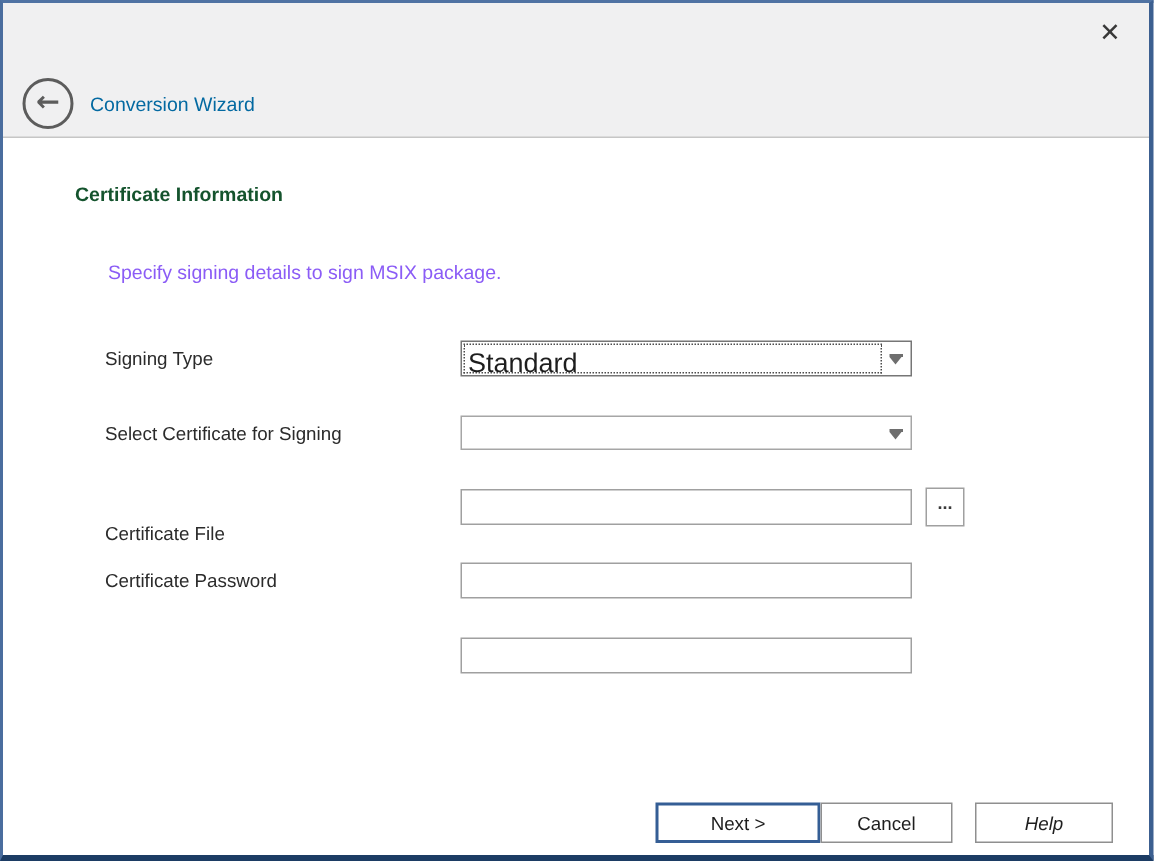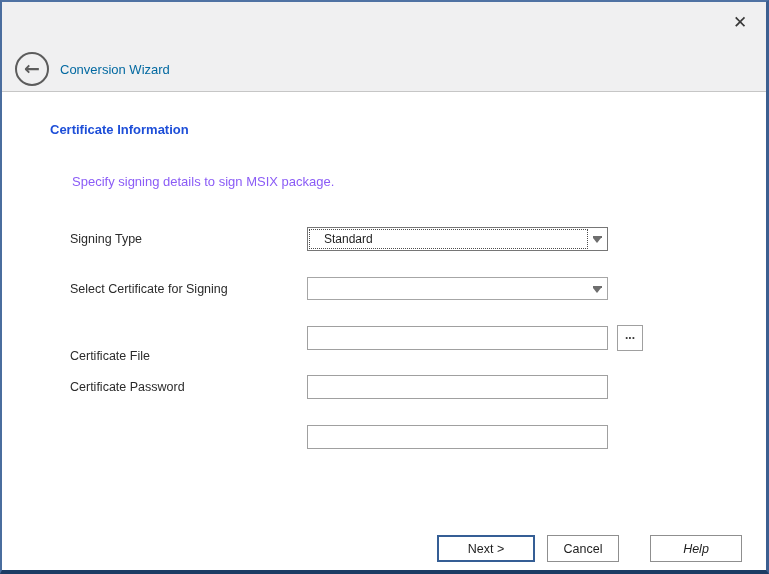--- a/index.html
+++ b/index.html
@@ -41,39 +41,39 @@
     line-height: 1; margin-top: -2px;
   }
   .wizard-title {
     position: absolute; left: 58px; top: 60px;
     font-size: 13px; color: #0369a1;
   }
 
   
   .section-title {
     position: absolute; left: 48px; top: 120px;
-    font-size: 13px; font-weight: bold; color: #1d4ed8;
+    font-size: 13px; font-weight: bold; color: #14532d;
   }
   .description {
     position: absolute; left: 70px; top: 172px;
     font-size: 13px; color: #8b5cf6;
   }
 
   .field-label { position: absolute; left: 68px; font-size: 12.5px; color: #2b2b2b; text-align: right; }
 
   
   .combo {
     position: absolute; left: 305px; width: 301px; height: 24px;
     background: #fff;
   }
   .combo-1 { top: 225px; border: 1px solid #767676; }
   .combo-2 { top: 275px; height: 23px; border: 1px solid #a6a6a6; }
   .combo-text {
     position: absolute; top: 1px; bottom: 1px; left: 1px; right: 19px;
-    padding: 3px 0 0 15px; font-size: 12px; color: #1e1e1e;
+    padding: 3px 0 0 3px; font-size: 18px; color: #1e1e1e;
     white-space: nowrap; overflow: hidden;
   }
   .combo-text.focused { outline: 1px dotted #4d4d4d; outline-offset: -1px; }
   .combo-arrow {
     position: absolute; right: 5px; top: 8px; width: 9px; height: 8px;
   }
   .combo-arrow::before {
     content: ""; position: absolute; top: 0; left: 0;
     width: 9px; height: 2px; background: #6e6e6e;
   }
@@ -102,22 +102,22 @@
     font-size: 12px; font-weight: bold; color: #3a3a3a;
     line-height: 18px; text-align: center;
   }
 
   
   .btn {
     position: absolute; top: 533px; height: 27px;
     background: #ffffff; color: #1e1e1e; font-size: 12.5px;
     display: flex; align-items: center; justify-content: center;
   }
-  .btn-next   { left: 435px; width: 98px; border: 2px solid #355e95; }
-  .btn-cancel { left: 545px; width: 72px; border: 1px solid #8f8f8f; }
+  .btn-next   { left: 435px; width: 110px; border: 2px solid #355e95; }
+  .btn-cancel { left: 545px; width: 88px; border: 1px solid #8f8f8f; }
   .btn-help   { left: 648px; width: 92px; border: 1px solid #8f8f8f; font-style: italic; }
 </style>
 </head>
 <body>
 
 <div class="window">
 
   <div class="header">
     <div class="close-btn">
       <span class="close-glyph">✕</span>

